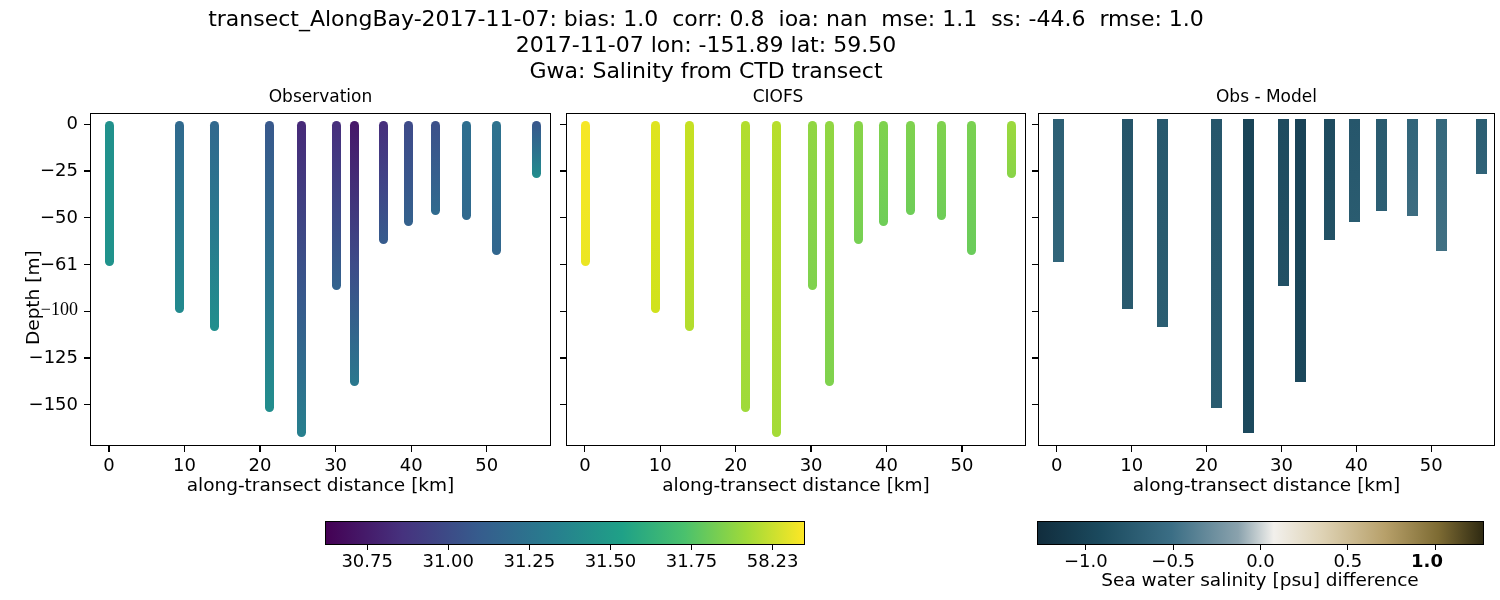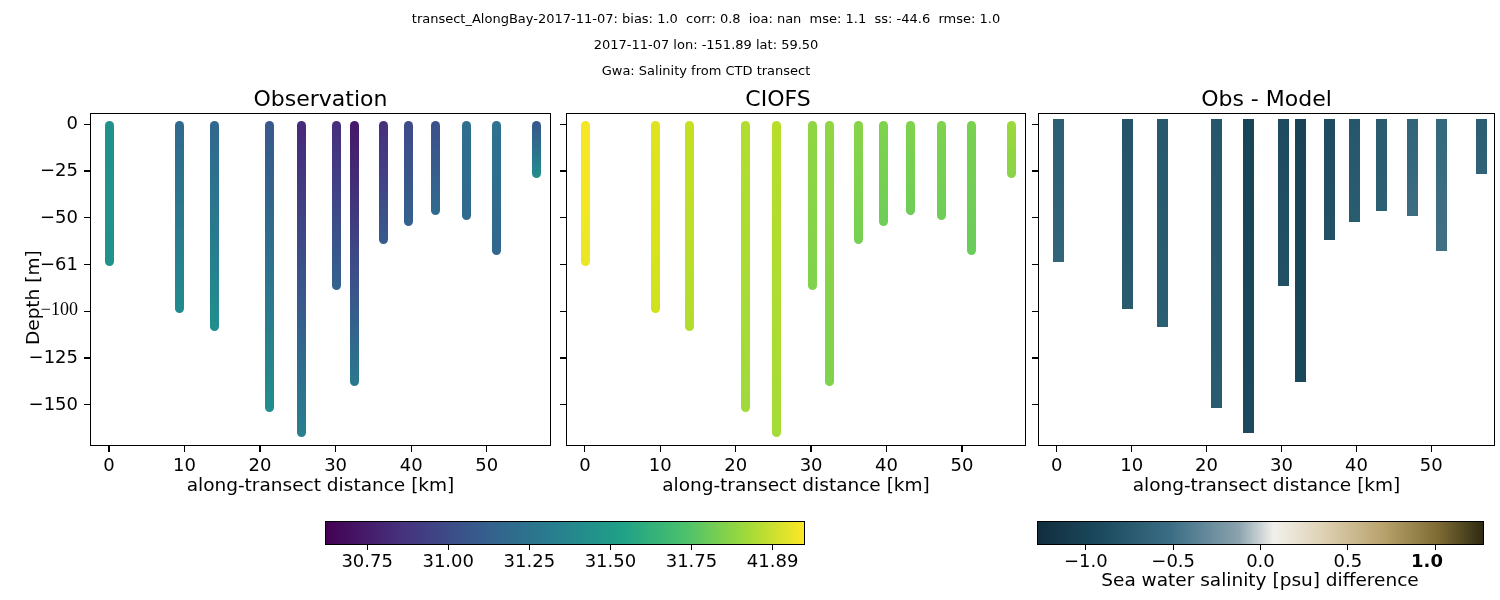--- a/index.html
+++ b/index.html
@@ -3,27 +3,27 @@
 <meta charset="utf-8">
 <style>
   html,body{margin:0;padding:0;}
   body{width:1500px;height:600px;background:#ffffff;
        font-family:"DejaVu Sans","Liberation Sans",sans-serif;
        color:#000;overflow:hidden;position:relative;}
   .figure{position:absolute;left:0;top:0;width:1500px;height:600px;}
 
   
   .suptitle{position:absolute;left:0;top:6px;width:1412px;text-align:center;
-            line-height:26px;font-size:13px;color:#000;}
+            line-height:26px;font-size:22px;color:#000;}
   .suptitle div{white-space:pre;}
 
   
   .panel{position:absolute;box-sizing:border-box;border:1.3px solid #000;background:#fff;
          overflow:hidden;}
-  .panel-title{position:absolute;text-align:center;font-size:22px;color:#000;}
+  .panel-title{position:absolute;text-align:center;font-size:17px;color:#000;}
 
   .plotarea{position:absolute;left:0;top:0;width:100%;height:100%;}
 
   .bar{position:absolute;width:9px;border-radius:5px;}
   .bar.flat{border-radius:0;}
 
   
   .ytick{position:absolute;right:0;width:6px;height:1.3px;background:#000;}
   .yticklabel{position:absolute;text-align:right;font-size:18px;color:#000;
               white-space:nowrap;}
@@ -203,21 +203,21 @@
       <div class="cbticklabel" style="left: -2.83784px; top: 5px; width: 90px;">30.75</div>
       <div class="cbtick" style="left: 122.693px;"></div>
       <div class="cbticklabel" style="left: 78.2432px; top: 5px; width: 90px;">31.00</div>
       <div class="cbtick" style="left: 203.774px;"></div>
       <div class="cbticklabel" style="left: 159.324px; top: 5px; width: 90px;">31.25</div>
       <div class="cbtick" style="left: 284.855px;"></div>
       <div class="cbticklabel" style="left: 240.405px; top: 5px; width: 90px;">31.50</div>
       <div class="cbtick" style="left: 365.936px;"></div>
       <div class="cbticklabel" style="left: 321.486px; top: 5px; width: 90px;">31.75</div>
       <div class="cbtick" style="left: 447.018px;"></div>
-      <div class="cbticklabel" style="left: 402.568px; top: 5px; width: 90px;">41.89</div>
+      <div class="cbticklabel" style="left: 402.568px; top: 5px; width: 90px;">58.23</div>
     </div>
 
   <div class="cbar cbar-delta" id="cbar1" style="left:1037px;top:521px;width:447px;height:24px;"></div>
   <div id="cbticks1" style="position:absolute;left:1037px;top:545px;width:447px;height:26px;">
       <div class="cbtick" style="left: 48.3406px;"></div>
       <div class="cbticklabel" style="left: 3.89062px; top: 5px; width: 90px;">−1.0</div>
       <div class="cbtick" style="left: 135.645px;"></div>
       <div class="cbticklabel" style="left: 91.1953px; top: 5px; width: 90px;">−0.5</div>
       <div class="cbtick" style="left: 222.95px;"></div>
       <div class="cbticklabel" style="left: 178.5px; top: 5px; width: 90px;">0.0</div>

